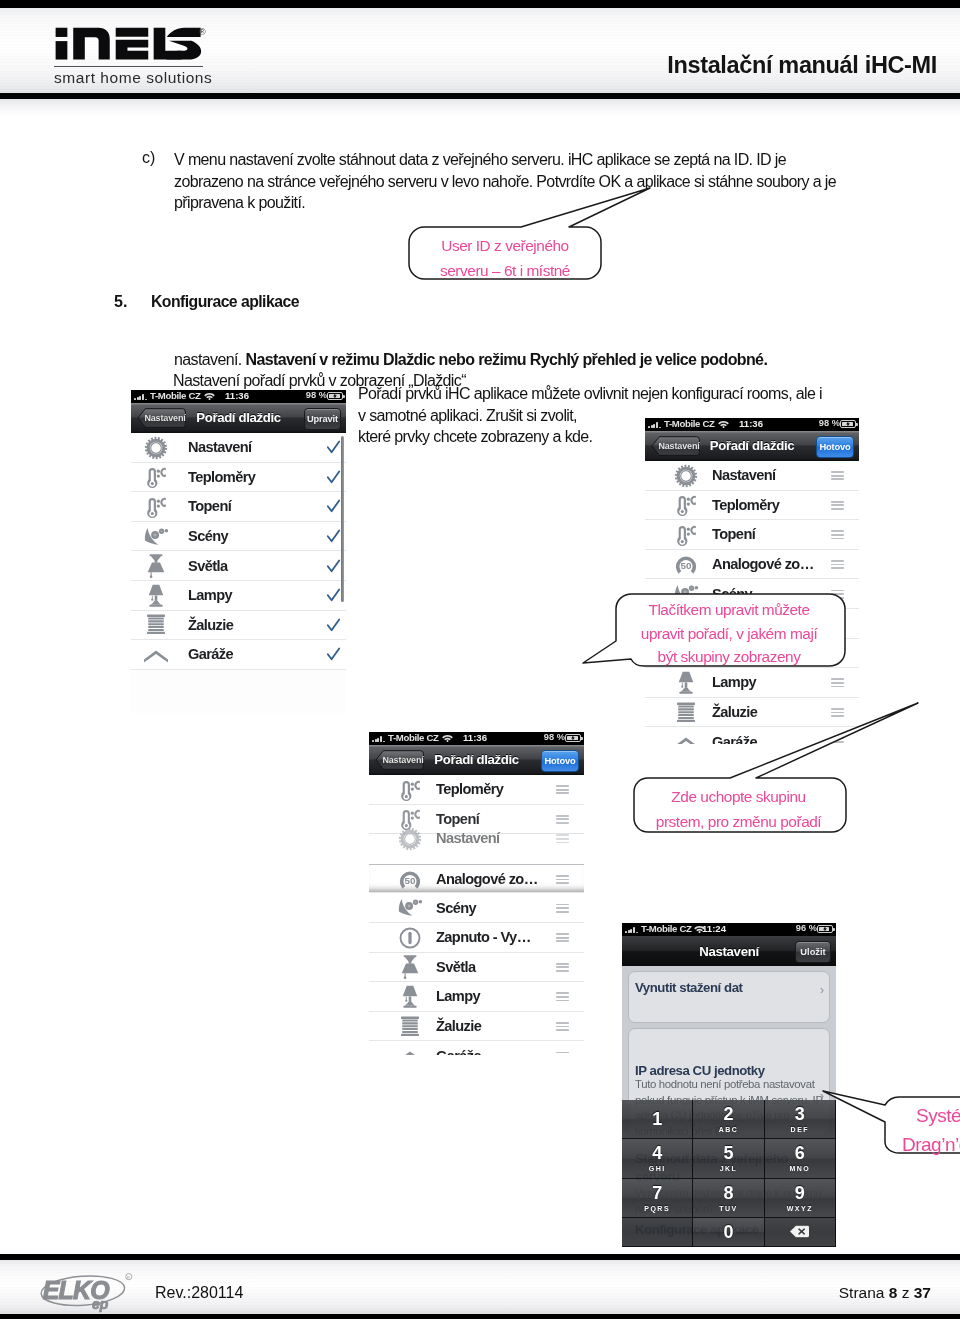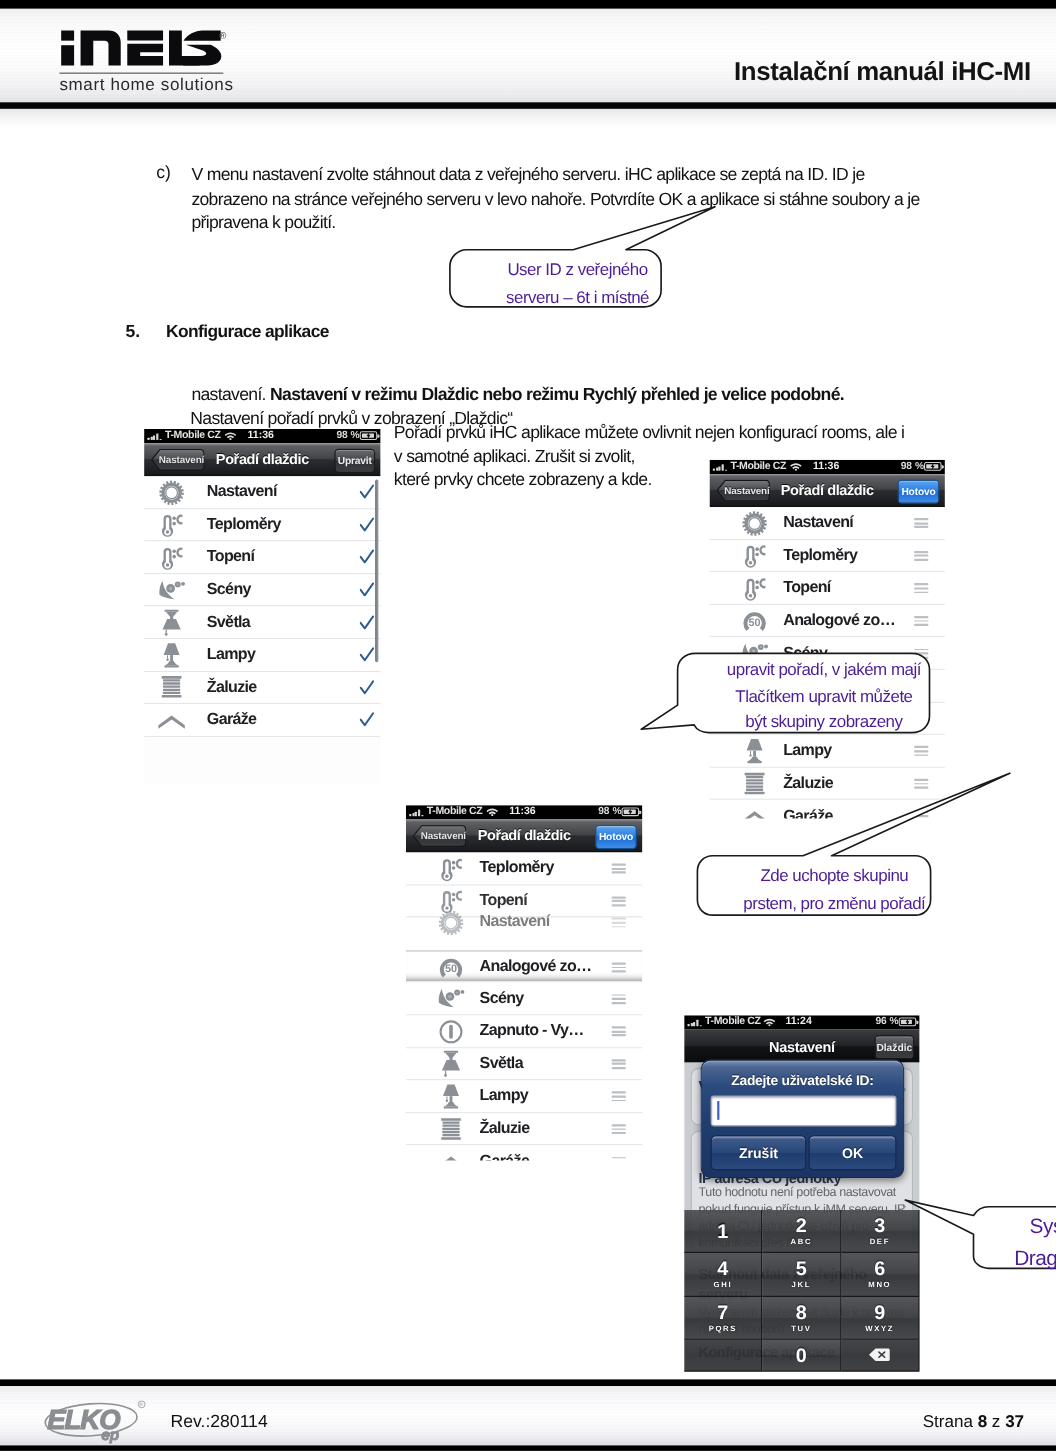--- a/index.html
+++ b/index.html
@@ -45,21 +45,21 @@
   .txt{position:absolute;font-family:"Liberation Sans",sans-serif;color:#131313;}
   .b{font-weight:bold;}
   .ln{font-size:16.0px;line-height:21.6px;white-space:nowrap;letter-spacing:-0.62px;}
   .itemc-marker{left:142px;top:149px;font-size:16.0px;}
   .sec5-num{left:114px;top:293px;font-size:16.0px;font-weight:bold;}
   .sec5-title{left:151px;top:293px;font-size:15.8px;letter-spacing:-0.55px;}
 
   
   .co-svg{position:absolute;overflow:visible;z-index:20;}
   .co-text{position:absolute;z-index:21;text-align:center;font-family:"Liberation Sans",sans-serif;
-     font-size:15.4px;color:#4c1d95;line-height:25px;letter-spacing:-0.45px;white-space:nowrap;margin-left:20px;}
+     font-size:15.4px;color:#ec4899;line-height:25px;letter-spacing:-0.45px;white-space:nowrap;}
 
   
   .shot{position:absolute;overflow:hidden;background:#fdfdfd;box-sizing:border-box;}
   .sbar{position:relative;height:13px;background:#000;color:#dcdcdc;overflow:hidden;}
   .sbar .sb-carrier{position:absolute;left:19px;top:-0.2px;font-size:9.6px;font-weight:bold;letter-spacing:-0.35px;
       font-family:"Liberation Sans",sans-serif;color:#e2e2e2;}
   .sbar .sb-time{position:absolute;top:-0.2px;font-size:9.6px;font-weight:bold;
       font-family:"Liberation Sans",sans-serif;color:#f0f0f0;}
   .sbar .sb-batt{position:absolute;top:-0.2px;font-size:9.3px;font-weight:bold;
       font-family:"Liberation Sans",sans-serif;color:#dedede;}
@@ -255,22 +255,22 @@
   </svg>
   <div class="co-text" style="left:409px;top:233px;width:192px;">
     <div>User ID z veřejného</div>
     <div>serveru – 6t i místné</div>
   </div>
 
   <svg class="co-svg" style="left:575px;top:590px;width:280px;height:90px;" viewBox="0 0 280 90">
     <path d="M 41,19 L 41,51 L 8,73 L 56,69 C 58,73 63,76 69,76 L 254,76 C 263,76 270,70 270,61 L 270,19 C 270,10 263,4 254,4 L 57,4 C 48,4 41,10 41,19 Z" fill="#ffffff" stroke="#1a1a1a" stroke-width="1.5" stroke-linejoin="round"></path>
   </svg>
   <div class="co-text" style="left:612px;top:598px;width:234px;line-height:23.5px;">
+    <div>Tlačítkem upravit můžete</div>
     <div>upravit pořadí, v jakém mají</div>
-    <div>Tlačítkem upravit můžete</div>
     <div>být skupiny zobrazeny</div>
   </div>
 
   <svg class="co-svg" style="left:620px;top:698px;width:320px;height:160px;" viewBox="0 0 320 160">
     <path d="M 28,80 L 110,80 L 298,5 L 136,80 L 212,80 C 220,80 226,86 226,94 L 226,120 C 226,128 220,134 212,134 L 28,134 C 20,134 14,128 14,120 L 14,94 C 14,86 20,80 28,80 Z" fill="#ffffff" stroke="#1a1a1a" stroke-width="1.5" stroke-linejoin="round"></path>
   </svg>
   <div class="co-text" style="left:634px;top:784px;width:209px;">
     <div>Zde uchopte skupinu</div>
     <div>prstem, pro změnu pořadí</div>
   </div>
@@ -724,59 +724,51 @@
       <i style="left:11.1px;height:1.5px;width:1.5px"></i>
         </div>
     <div class="sb-carrier">T-Mobile CZ</div>
     <svg class="wifi" style="left:72px;top:2px" viewBox="0 0 22 16">
       <g fill="#dcdcdc">
             <path d="M11 2.2c4.2 0 8 1.7 10.6 4.4l-2.2 2.2C17.2 6.6 14.3 5.3 11 5.3S4.8 6.6 2.6 8.8L0.4 6.6C3 3.9 6.8 2.2 11 2.2z"></path>
       <path d="M11 7.6c2.6 0 5 1.1 6.7 2.8l-2.3 2.3c-1.1-1.1-2.7-1.8-4.4-1.8s-3.3 0.7-4.4 1.8l-2.3-2.3C6 8.7 8.4 7.6 11 7.6z"></path>
       <circle cx="11" cy="14.2" r="2.0"></circle>
           </g>
         </svg>
-    <div class="sb-time" style="left:92px">11:24</div>
+    <div class="sb-time" style="left:80px">11:24</div>
     <div class="sb-batt" style="right:19px">96 %</div>
     <div class="battshape" style="right:3px;top:2.2px">
       <div class="battfill" style="width:10.5px"></div>
       <svg class="battbolt" viewBox="0 0 10 16">
         <path d="M6.4 0 L0.6 9.2 H4.0 L3.2 16 L9.4 6.4 H5.6 Z" fill="#0b0b0b"></path>
           </svg>
         </div>
   </div>
       <div class="navbar" style="height:30px;background:linear-gradient(to bottom,#3a3c3f 0%,#222426 48%,#131415 52%,#0a0b0c 100%);">
         <div class="nav-title" style="top:7.5px;font-size:13.2px;letter-spacing:-0.3px;">Nastavení</div>
-        <div class="rectbtn" style="right:5px;top:5px;height:20px;width:34px;font-size:9.3px;">Dlaždic</div>
+        <div class="rectbtn" style="right:5px;top:5px;height:20px;width:34px;font-size:9.3px;">Uložit</div>
       </div>
       <div class="s4bg" style="top:43px;bottom:0;">
     <div class="s4grp" style="left:6px;top:5px;width:202px;height:52px;"></div>
     <div class="s4hd" style="left:13px;top:14px;font-size:13.2px;letter-spacing:-0.45px;">Vynutit stažení dat</div>
     <div class="s4chev" style="right:12px;top:17px;font-size:12px;">›</div>
 
     <div class="s4grp" style="left:6px;top:62px;width:202px;height:108px;"></div>
     <div class="s4hd" style="left:13px;top:97px;font-size:13.2px;letter-spacing:-0.45px;">IP adresa CU jednotky</div>
     <div class="s4sub" style="left:13px;top:111px;font-size:11.4px;letter-spacing:-0.35px;line-height:15.5px;">
        Tuto hodnotu není potřeba nastavovat<br>pokud funguje přístup k iMM serveru. IP<br>adresa CU jednotky se užívá pro<br>komunikaci přes Ebus.</div>
     <div class="s4chev" style="right:12px;top:123px;font-size:12px;">›</div>
 
     <div class="s4hd" style="left:13px;top:184px;font-size:13.2px;letter-spacing:-0.45px;line-height:18px;">Stáhnout data z veřejného<br>serveru</div>
     <div class="s4sub" style="left:13px;top:220px;font-size:11.4px;letter-spacing:-0.35px;line-height:15.5px;">
        Vynucením stažení dat dojde k novému<br>nahrání souborů.</div>
 
     <div class="s4hd" style="left:13px;top:256px;font-size:13.2px;letter-spacing:-0.45px;">Konfigurace aplikace</div>
 
   </div>
-      <div class="dlg" style="left:15px;top:40px;width:183px;height:106px;">
-      <div class="dlg-t" style="top:11px;font-size:12.6px;letter-spacing:-0.25px;">Zadejte uživatelské ID:</div>
-      <div class="dlg-in" style="left:8px;top:32px;width:167px;height:26px;">
-        <div class="dlg-caret" style="left:5px;top:4px;height:17px;"></div>
-        </div>
-      <div class="dlg-btn" style="left:8px;top:68px;width:85px;height:30px;font-size:12.8px;">Zrušit</div>
-      <div class="dlg-btn" style="left:97px;top:68px;width:78px;height:30px;font-size:12.8px;">OK</div>
-    </div>
       <div class="kpad" style="top:177px;height:147px;">
         <div class="kkey">
        <div class="kn">1</div>
        </div>
         <div class="kkey">
        <div class="kn">2</div>
        <div class="ks">ABC</div>
         </div>
         <div class="kkey">
        <div class="kn">3</div>

